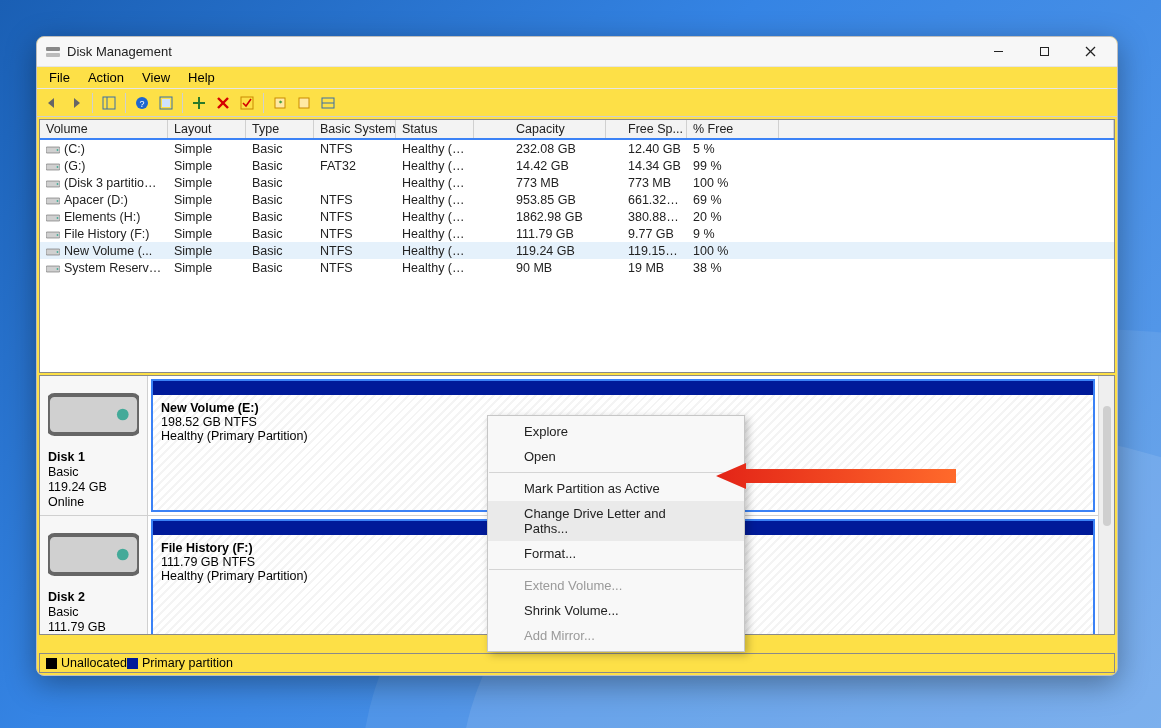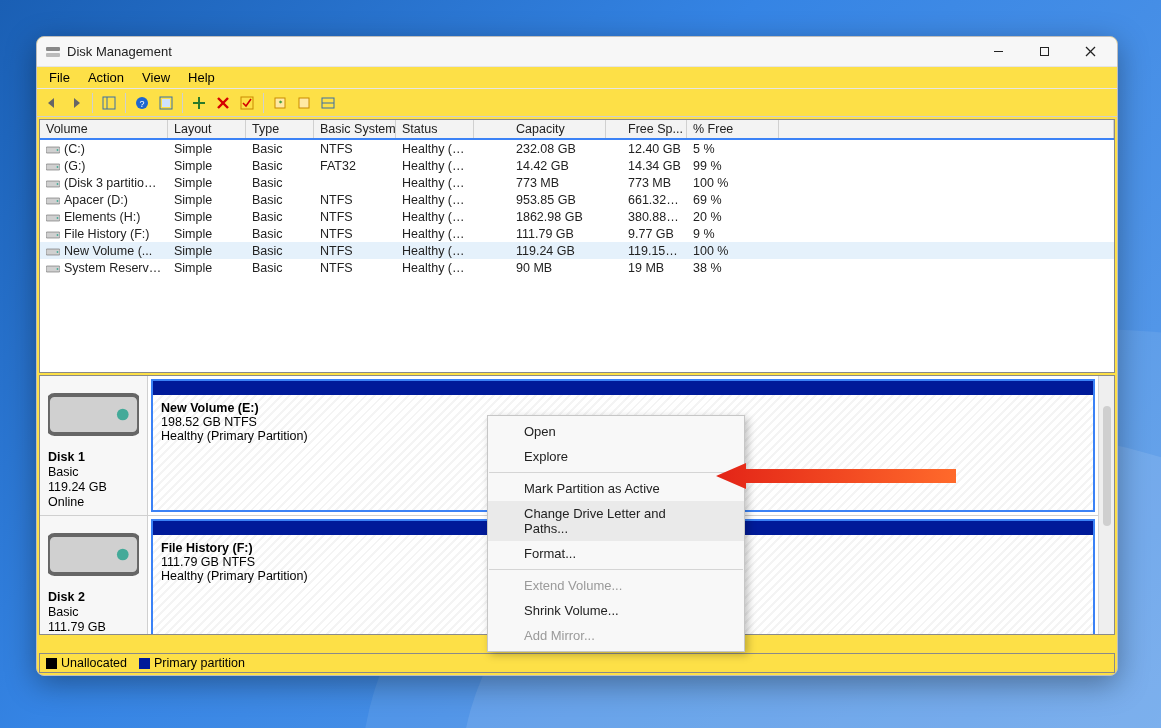--- a/index.html
+++ b/index.html
@@ -116,21 +116,21 @@
   }
   .part .part-header { height: 14px; background: #001a99; }
   .part .part-body { padding: 6px 8px; font-size: 12.5px; background: repeating-linear-gradient(135deg, #f4f4f4 0 2px, #fff 2px 6px); flex: 1; }
   .part .pt { font-weight: 700; }
   .graph-vscroll { position: absolute; right: 0; top: 0; bottom: 0; width: 16px; background: #efefef; border-left: 1px solid #d6d6d6; }
   .graph-thumb { position: absolute; width: 8px; left: 4px; top: 30px; height: 120px; background: #cfcfcf; border-radius: 4px; }
 
   
   .legend {
     height: 20px; border: 1px solid #8a8a8a; margin: 16px 2px 2px 2px;
-    display: flex; align-items: center; gap: 12px; padding: 0 6px;
+    display: flex; align-items: center; padding: 0 6px;
     font-size: 12.5px;
   }
   .legend .sw { width: 11px; height: 11px; display: inline-block; margin-right: 4px; vertical-align: middle; }
   .sw.black { background: #000; }
   .sw.blue { background: #001a99; }
 
   
   .context-menu {
     position: absolute;
     left: 450px; top: 378px;
@@ -445,22 +445,22 @@
       <div class="graph-thumb"></div>
     </div>
   </div>
 
   <div class="legend">
     <span><span class="sw black"></span><span>Unallocated</span></span>
     <span><span class="sw blue"></span><span>Primary partition</span></span>
   </div>
 
   <div class="context-menu" id="context-menu">
+      <div class="cm-item">Explore</div>
       <div class="cm-item">Open</div>
-      <div class="cm-item">Explore</div>
       <div class="cm-sep"></div>
       <div class="cm-item">Mark Partition as Active</div>
       <div class="cm-item highlight">Change Drive Letter and Paths...</div>
       <div class="cm-item">Format...</div>
       <div class="cm-sep"></div>
       <div class="cm-item disabled">Extend Volume...</div>
       <div class="cm-item">Shrink Volume...</div>
       <div class="cm-item disabled">Add Mirror...</div>
     </div>
 

